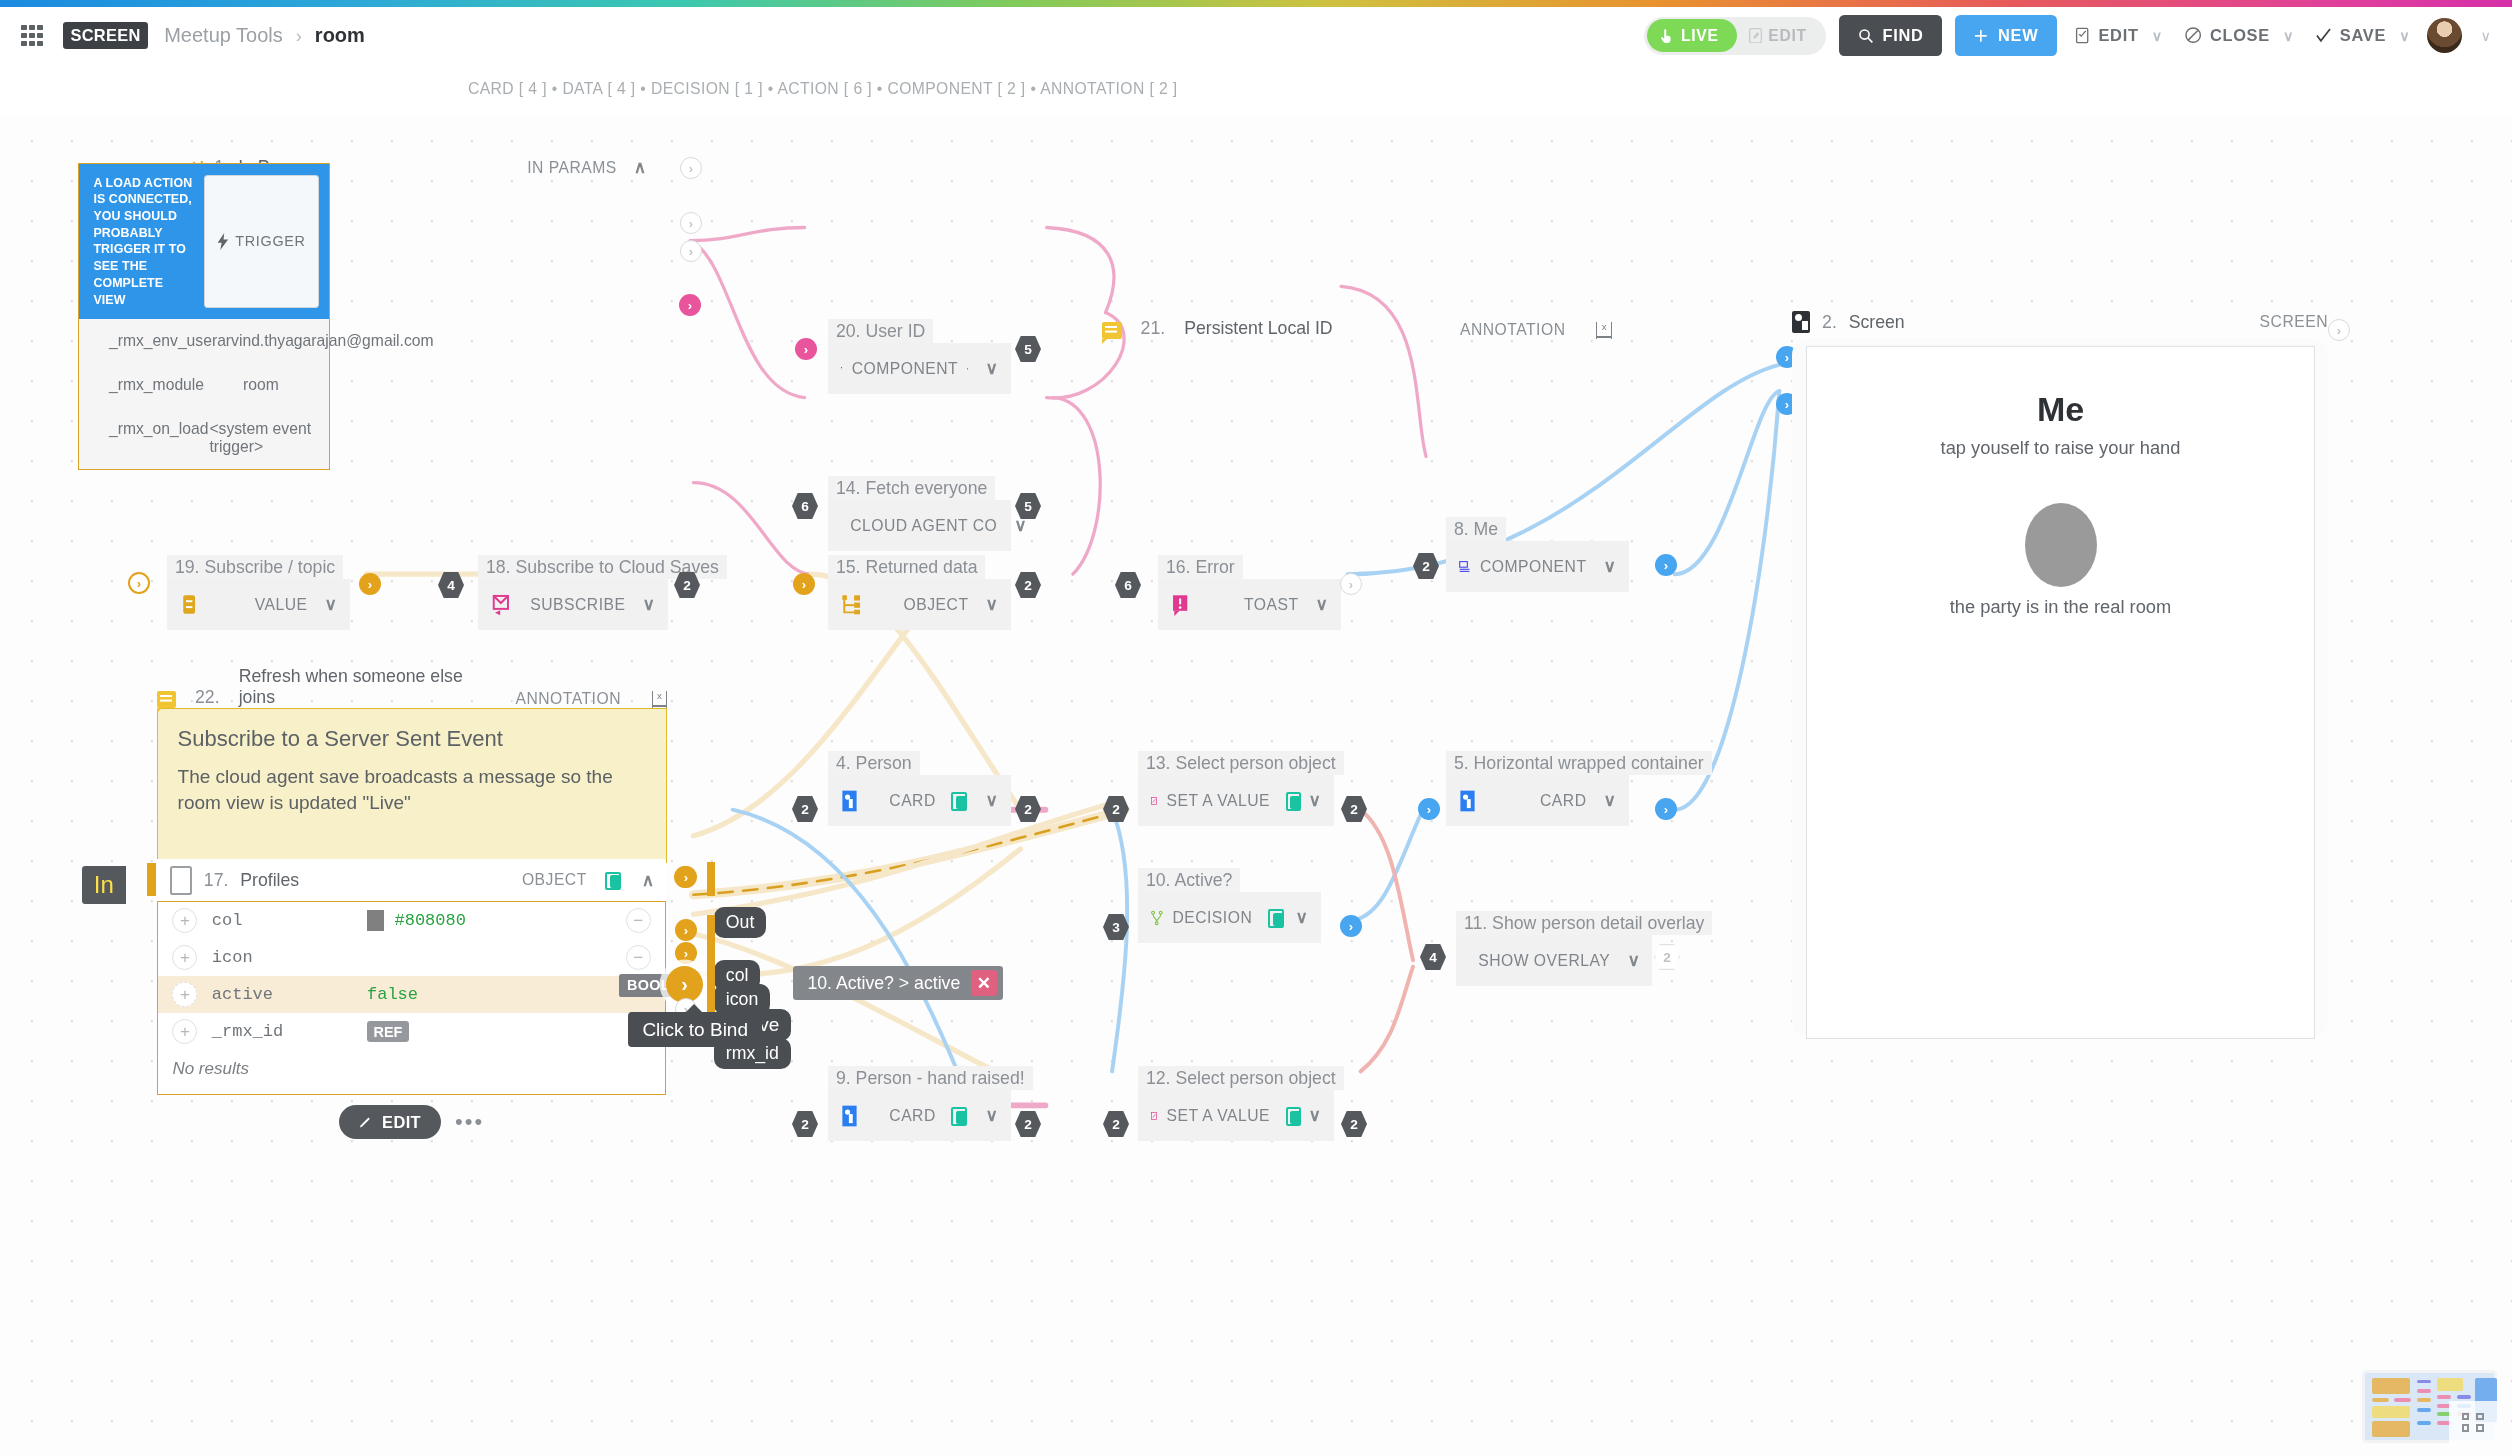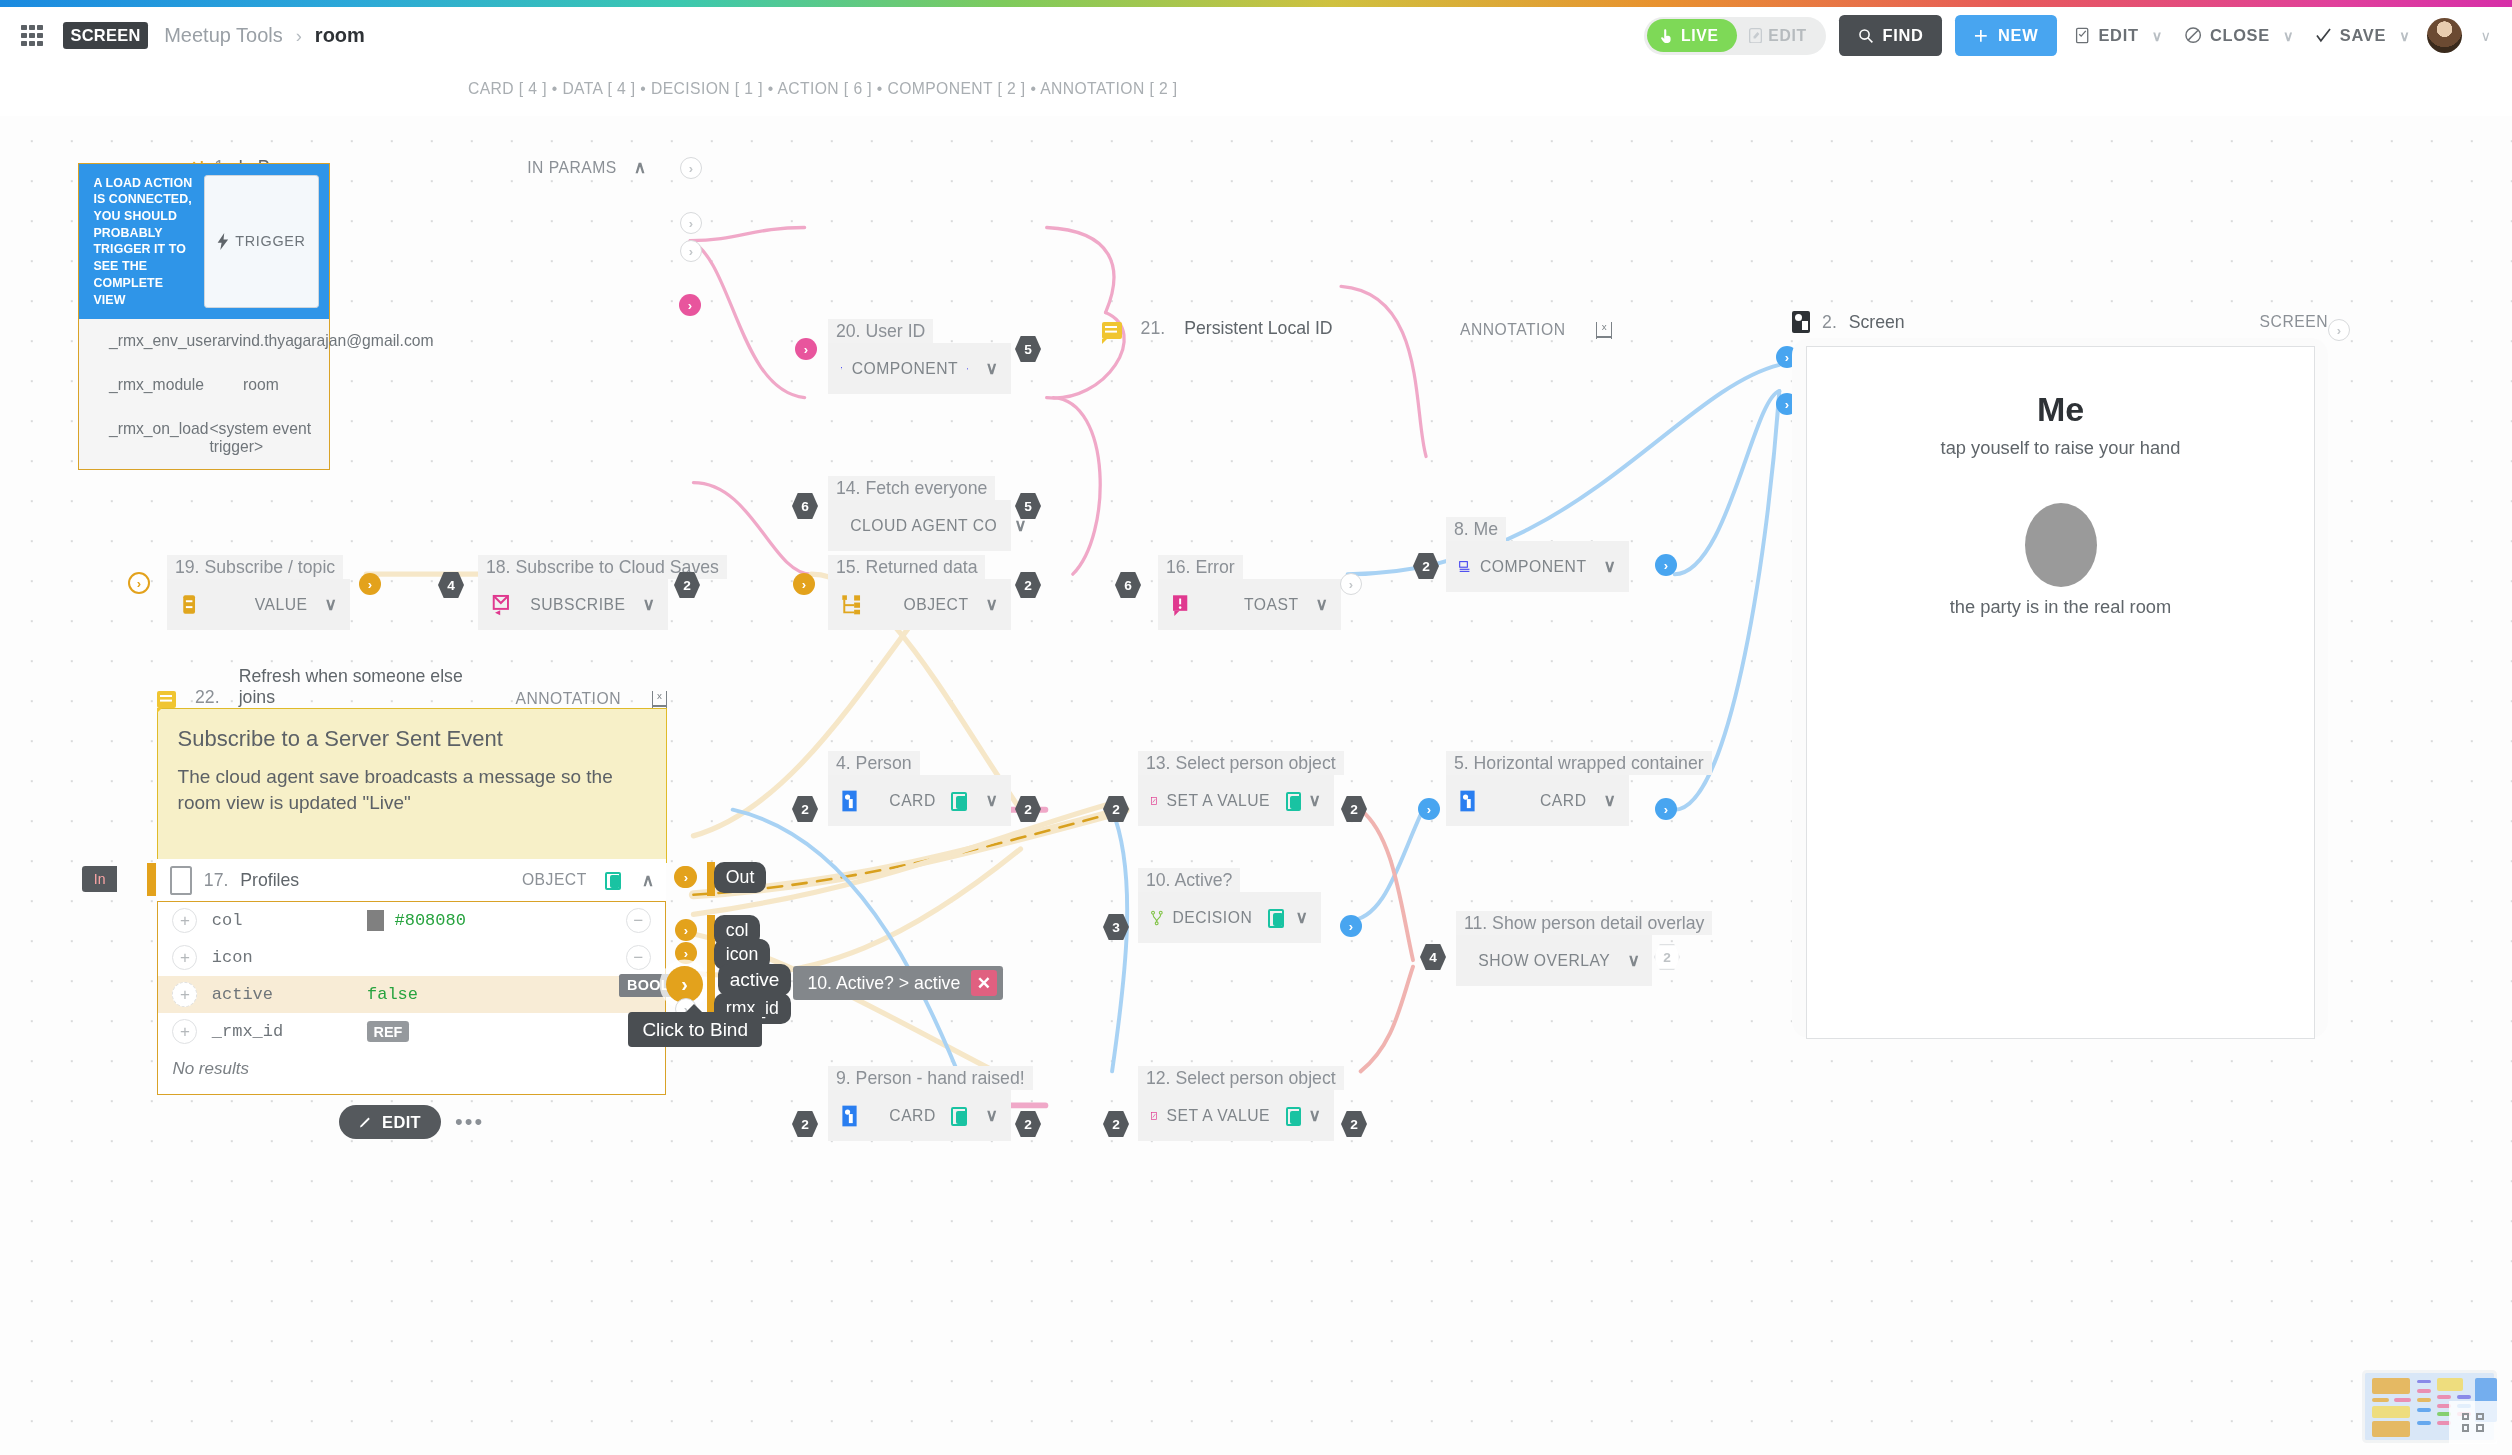--- a/index.html
+++ b/index.html
@@ -168,35 +168,35 @@
   .no-results { font-size: 17px; color: #7b8085; font-style: italic; padding: 9.2px 14.4px 14.4px 14.4px; }
   #node17-foot { display: flex; align-items: center; justify-content: center;
     gap: 14.4px; margin-top: 10.5px; }
   #edit-pill { background: #55595d; color: #fff; border-radius: 654px; height: 34px;
     padding: 0 19.6px; display: flex; align-items: center; gap: 9.2px;
     font-size: 16.4px; font-weight: bold; letter-spacing: 0.4px; }
   #more-dots { color: #8b9096; font-size: 22px; letter-spacing: 2px; }
 
   
   .dark-tag { position: absolute; background: #4a4e52; color: #fff;
-    font-size: 17.7px; padding: 5.2px 11.8px; border-radius: 10px; white-space: nowrap; }
+    font-size: 17.7px; padding: 5.2px 11.8px; border-radius: 10px; white-space: nowrap; margin-top: 45px; }
   .tag-stripe { position: absolute; width: 7.9px; background: #e3a21c; }
   .bind-pill { position: absolute; background: #83878b; color: #fff; border-radius: 3.3px;
     height: 34px; display: flex; align-items: center; gap: 10.5px; padding: 0 6.5px 0 14.4px;
     font-size: 17.7px; white-space: nowrap; }
   .bind-x { background: #e06080; color: #fff; width: 26px; height: 26px; border-radius: 3.3px;
     display: flex; align-items: center; justify-content: center; font-size: 17px; font-weight: bold; }
   #tooltip-bind { position: absolute; background: #4a4e52; color: #fff; font-size: 19px;
     padding: 6.5px 14.4px; border-radius: 3.9px; }
   #tooltip-bind::before { content:""; position:absolute; top:-7.9px; left: 58px;
     border-left: 8.5px solid transparent; border-right: 8.5px solid transparent;
     border-bottom: 8.5px solid #4a4e52; }
   .chip-gray { position: absolute; background: #7c8085; color: #fff; font-size: 14.4px;
     font-weight: bold; padding: 3.3px 7.9px; border-radius: 2.6px; letter-spacing: 0.4px; }
-  .chip-in { position: absolute; background: #55595d; color: #fca5a5; font-size: 14px;
+  .chip-in { position: absolute; background: #55595d; color: #fde047; font-size: 24px;
     padding: 5.2px 11.8px; border-radius: 3.3px 0 0 3.3px; }
 
   
   #screen-panel { position: absolute; left: 1792px; top: 187px; width: 536px; }
   #screen-head { display: flex; align-items: center; gap: 11.8px; height: 38px; }
   .screen-ic { width: 18.3px; height: 22px; background: #2e3236; border-radius: 2px;
      position: relative; }
   .screen-ic::before { content:""; position:absolute; left:2.6px; top:2.6px; width:7.2px;
      height:7.2px; background:#fff; border-radius:50%; }
   .screen-ic::after { content:""; position:absolute; right:2px; bottom:2.6px; width:5.9px;

